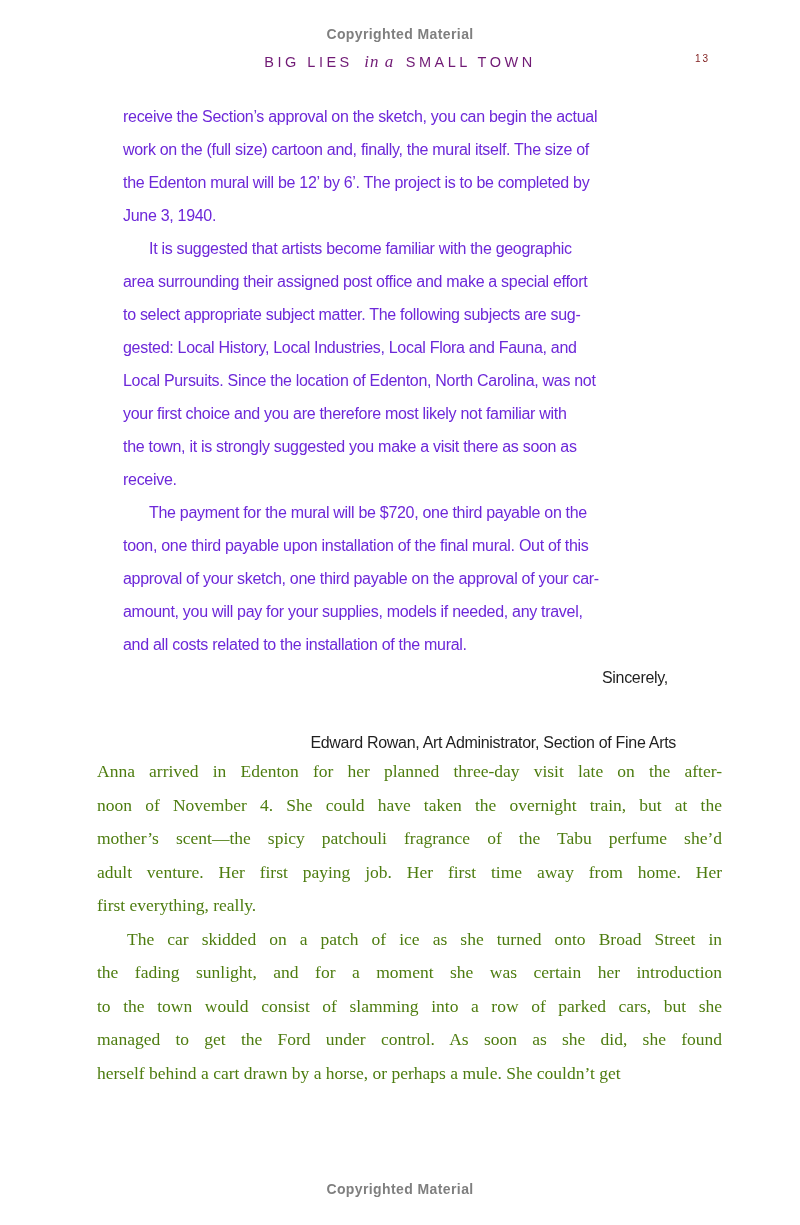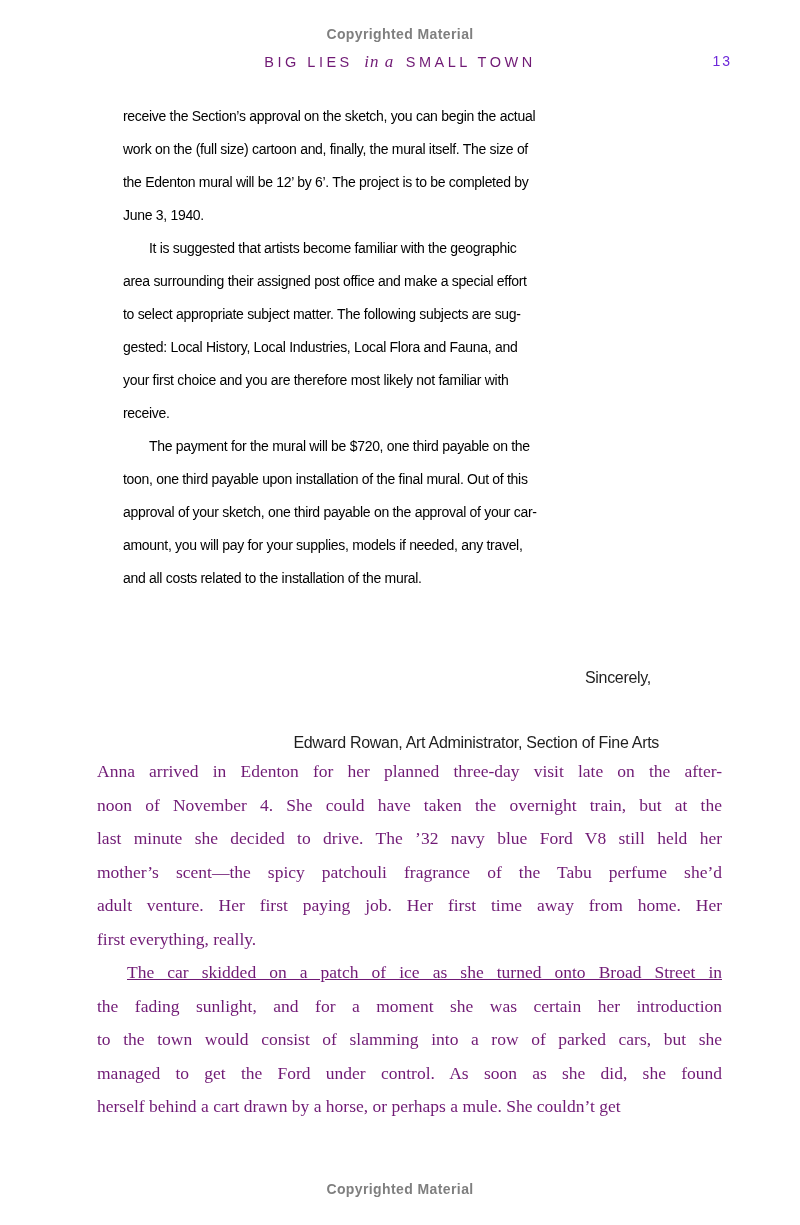--- a/index.html
+++ b/index.html
@@ -52,76 +52,76 @@
     font-style: italic;
     font-weight: 400;
     font-size: 17px;
     letter-spacing: 1px;
     text-transform: none;
     padding: 0 4px;
   }
   .page-number {
     position: absolute;
     top: 1px;
-    right: 68px;
+    right: 90px;
     font-family: "Liberation Sans", sans-serif;
-    font-size: 14px;
+    font-size: 10px;
     letter-spacing: 2px;
-    color: #6d28d9;
+    color: #7f1d1d;
   }
 
   
   .letter {
     position: absolute;
     top: 100px;
     left: 123px;
     width: 565px;
     font-family: "Liberation Sans", sans-serif;
-    font-size: 14px;
+    font-size: 16px;
     letter-spacing: -0.3px;
     line-height: 33px;
-    color: #000000;
+    color: #6d28d9;
   }
   .letter .line { white-space: nowrap; text-align: left; }
   .letter .line.indent { padding-left: 26px; }
 
   .letter-sig {
     position: absolute;
     top: 661px;
-    left: 106px;
+    left: 123px;
     width: 565px;
     font-family: "Liberation Sans", sans-serif;
     font-size: 16px;
     letter-spacing: -0.3px;
     line-height: 33px;
     color: #1f1f1f;
   }
   .letter-sig .closing { text-align: right; padding-right: 20px; }
   .letter-sig .signature { text-align: right; padding-right: 12px; margin-top: 32px; }
 
   
   .narrative {
     position: absolute;
     top: 755px;
     left: 97px;
     width: 625px;
     font-family: "Liberation Serif", serif;
     font-size: 17.5px;
     line-height: 33.5px;
-    color: #701a75;
+    color: #4d7c0f;
   }
   .narrative .line {
     text-align: justify;
     text-align-last: justify;
   }
   .narrative .line.last {
     text-align: right;
     text-align-last: left;
   }
-  .narrative .line.indent { padding-left: 30px; text-decoration: underline; }
+  .narrative .line.indent { padding-left: 30px; }
 </style>
 </head>
 <body>
 
 <div class="page">
 
   <div class="notice top">Copyrighted Material</div>
 
   <div class="header">
     <div class="running-title">
@@ -137,42 +137,43 @@
         <div class="line">receive the Section’s approval on the sketch, you can begin the actual</div>
         <div class="line">work on the (full size) cartoon and, finally, the mural itself. The size of</div>
         <div class="line">the Edenton mural will be 12’ by 6’. The project is to be completed by</div>
         <div class="line last">June 3, 1940.</div>
       </div>
       <div class="para">
         <div class="line indent">It is suggested that artists become familiar with the geographic</div>
         <div class="line">area surrounding their assigned post office and make a special effort</div>
         <div class="line">to select appropriate subject matter. The following subjects are sug-</div>
         <div class="line">gested: Local History, Local Industries, Local Flora and Fauna, and</div>
+        <div class="line">Local Pursuits. Since the location of Edenton, North Carolina, was not</div>
         <div class="line">your first choice and you are therefore most likely not familiar with</div>
+        <div class="line">the town, it is strongly suggested you make a visit there as soon as</div>
         <div class="line last">receive.</div>
       </div>
       <div class="para">
         <div class="line indent">The payment for the mural will be $720, one third payable on the</div>
         <div class="line">toon, one third payable upon installation of the final mural. Out of this</div>
         <div class="line">approval of your sketch, one third payable on the approval of your car-</div>
         <div class="line">amount, you will pay for your supplies, models if needed, any travel,</div>
         <div class="line last">and all costs related to the installation of the mural.</div>
       </div>
     </div>
 
   <div class="letter-sig">
     <div class="closing">Sincerely,</div>
     <div class="signature">Edward Rowan, Art Administrator, Section of Fine Arts</div>
   </div>
 
   <div class="narrative">
       <div class="para">
         <div class="line">Anna arrived in Edenton for her planned three-day visit late on the after-</div>
         <div class="line">noon of November 4. She could have taken the overnight train, but at the</div>
-        <div class="line">last minute she decided to drive. The ’32 navy blue Ford V8 still held her</div>
         <div class="line">mother’s scent—the spicy patchouli fragrance of the Tabu perfume she’d</div>
         <div class="line">adult venture. Her first paying job. Her first time away from home. Her</div>
         <div class="line last">first everything, really.</div>
       </div>
       <div class="para">
         <div class="line indent">The car skidded on a patch of ice as she turned onto Broad Street in</div>
         <div class="line">the fading sunlight, and for a moment she was certain her introduction</div>
         <div class="line">to the town would consist of slamming into a row of parked cars, but she</div>
         <div class="line">managed to get the Ford under control. As soon as she did, she found</div>
         <div class="line last">herself behind a cart drawn by a horse, or perhaps a mule. She couldn’t get</div>

